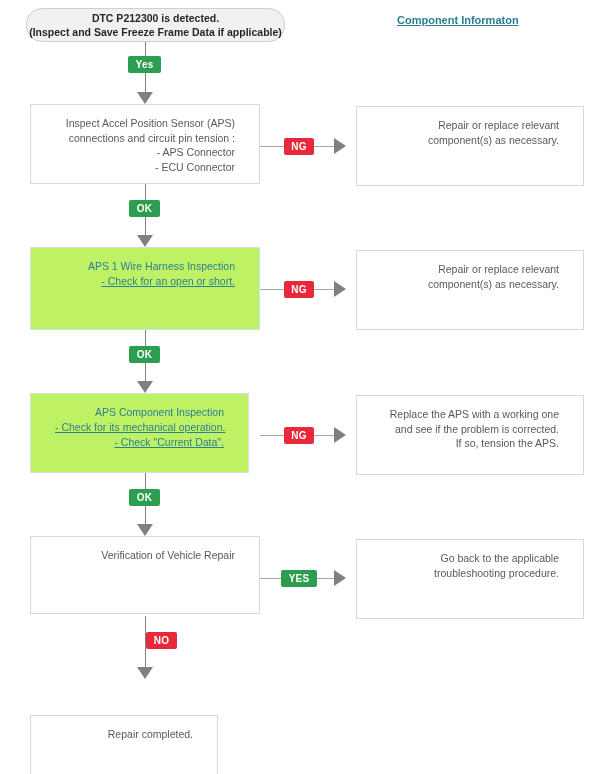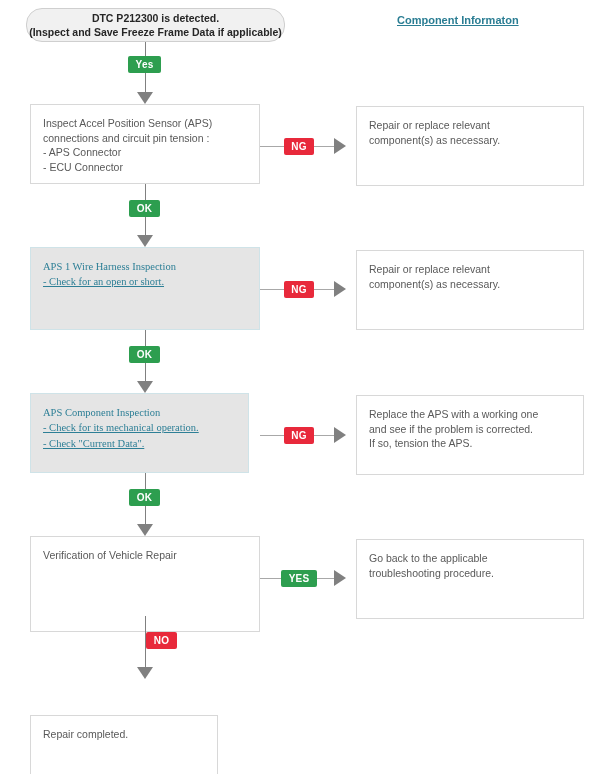--- a/index.html
+++ b/index.html
@@ -42,29 +42,29 @@
   }
   .terminator .tline { white-space: nowrap; }
 
   
   .box {
     border: 1px solid #d8d8d8;
     background: #ffffff;
     color: #595959;
     font-size: 10.5px;
     line-height: 14.5px;
-    padding: 11px 12px;
+    padding: 11px 24px;
+    text-align: right;
   }
   .box .bline { white-space: nowrap; }
 
   
   .box.tinted {
-    background: #e5e5e5;
+    background: #bef264;
     border: 1px solid #cfe3e8;
-    font-family: Liberation Serif, serif;
   }
   .box.tinted .title {
     color: #2d7f96;
     font-size: 10.5px;
     line-height: 15px;
     white-space: nowrap;
   }
   .box.tinted .link {
     color: #2d7f96;
     font-size: 10.5px;
@@ -198,21 +198,21 @@
   <div class="node box" style="left:356px; top:395px; width:228px; height:80px;">
     <div class="bline">Replace the APS with a working one</div>
     <div class="bline">and see if the problem is corrected.</div>
     <div class="bline">If so, tension the APS.</div>
   </div>
 
   <div class="vline" style="left:145px; top:473px; height:57px;"></div>
   <div class="arrow-down" style="left:137px; top:524px;"></div>
   <div class="label green" style="left:129px; top:489px; width:31px; height:17px;">OK</div>
 
-  <div class="node box" style="left:30px; top:536px; width:230px; height:96px;">
+  <div class="node box" style="left:30px; top:536px; width:230px; height:78px;">
     <div class="bline">Verification of Vehicle Repair</div>
   </div>
 
   <div class="hline" style="left:260px; top:578px; width:21px;"></div>
   <div class="label green" style="left:281px; top:570px; width:36px; height:17px;">YES</div>
   <div class="hline" style="left:317px; top:578px; width:17px;"></div>
   <div class="arrow-right" style="left:334px; top:570px;"></div>
 
   <div class="node box" style="left:356px; top:539px; width:228px; height:80px;">
     <div class="bline">Go back to the applicable</div>

